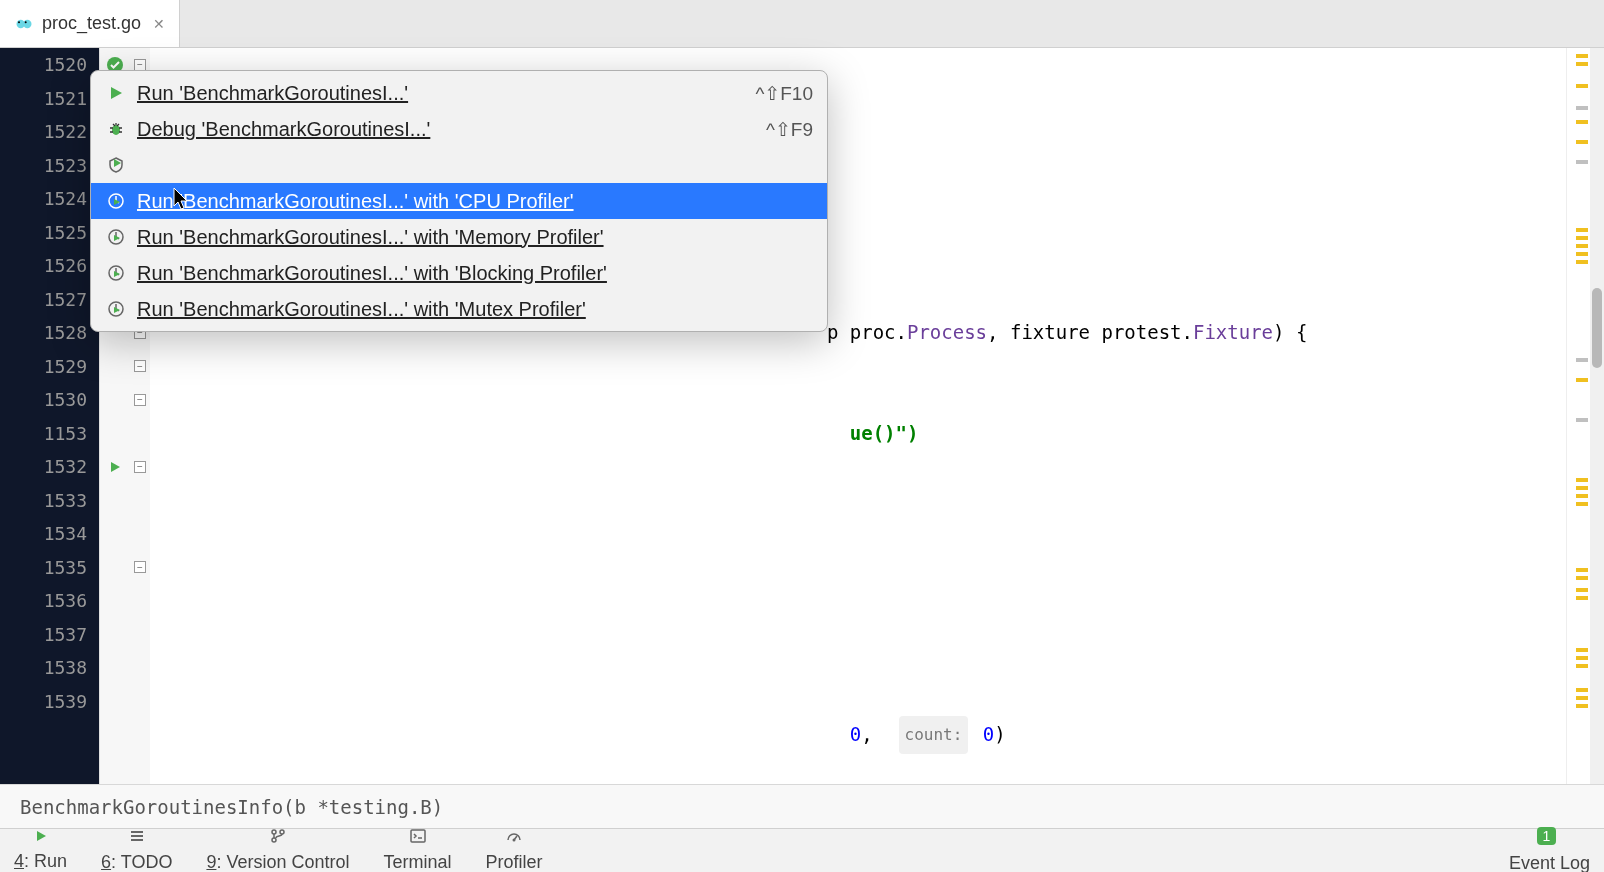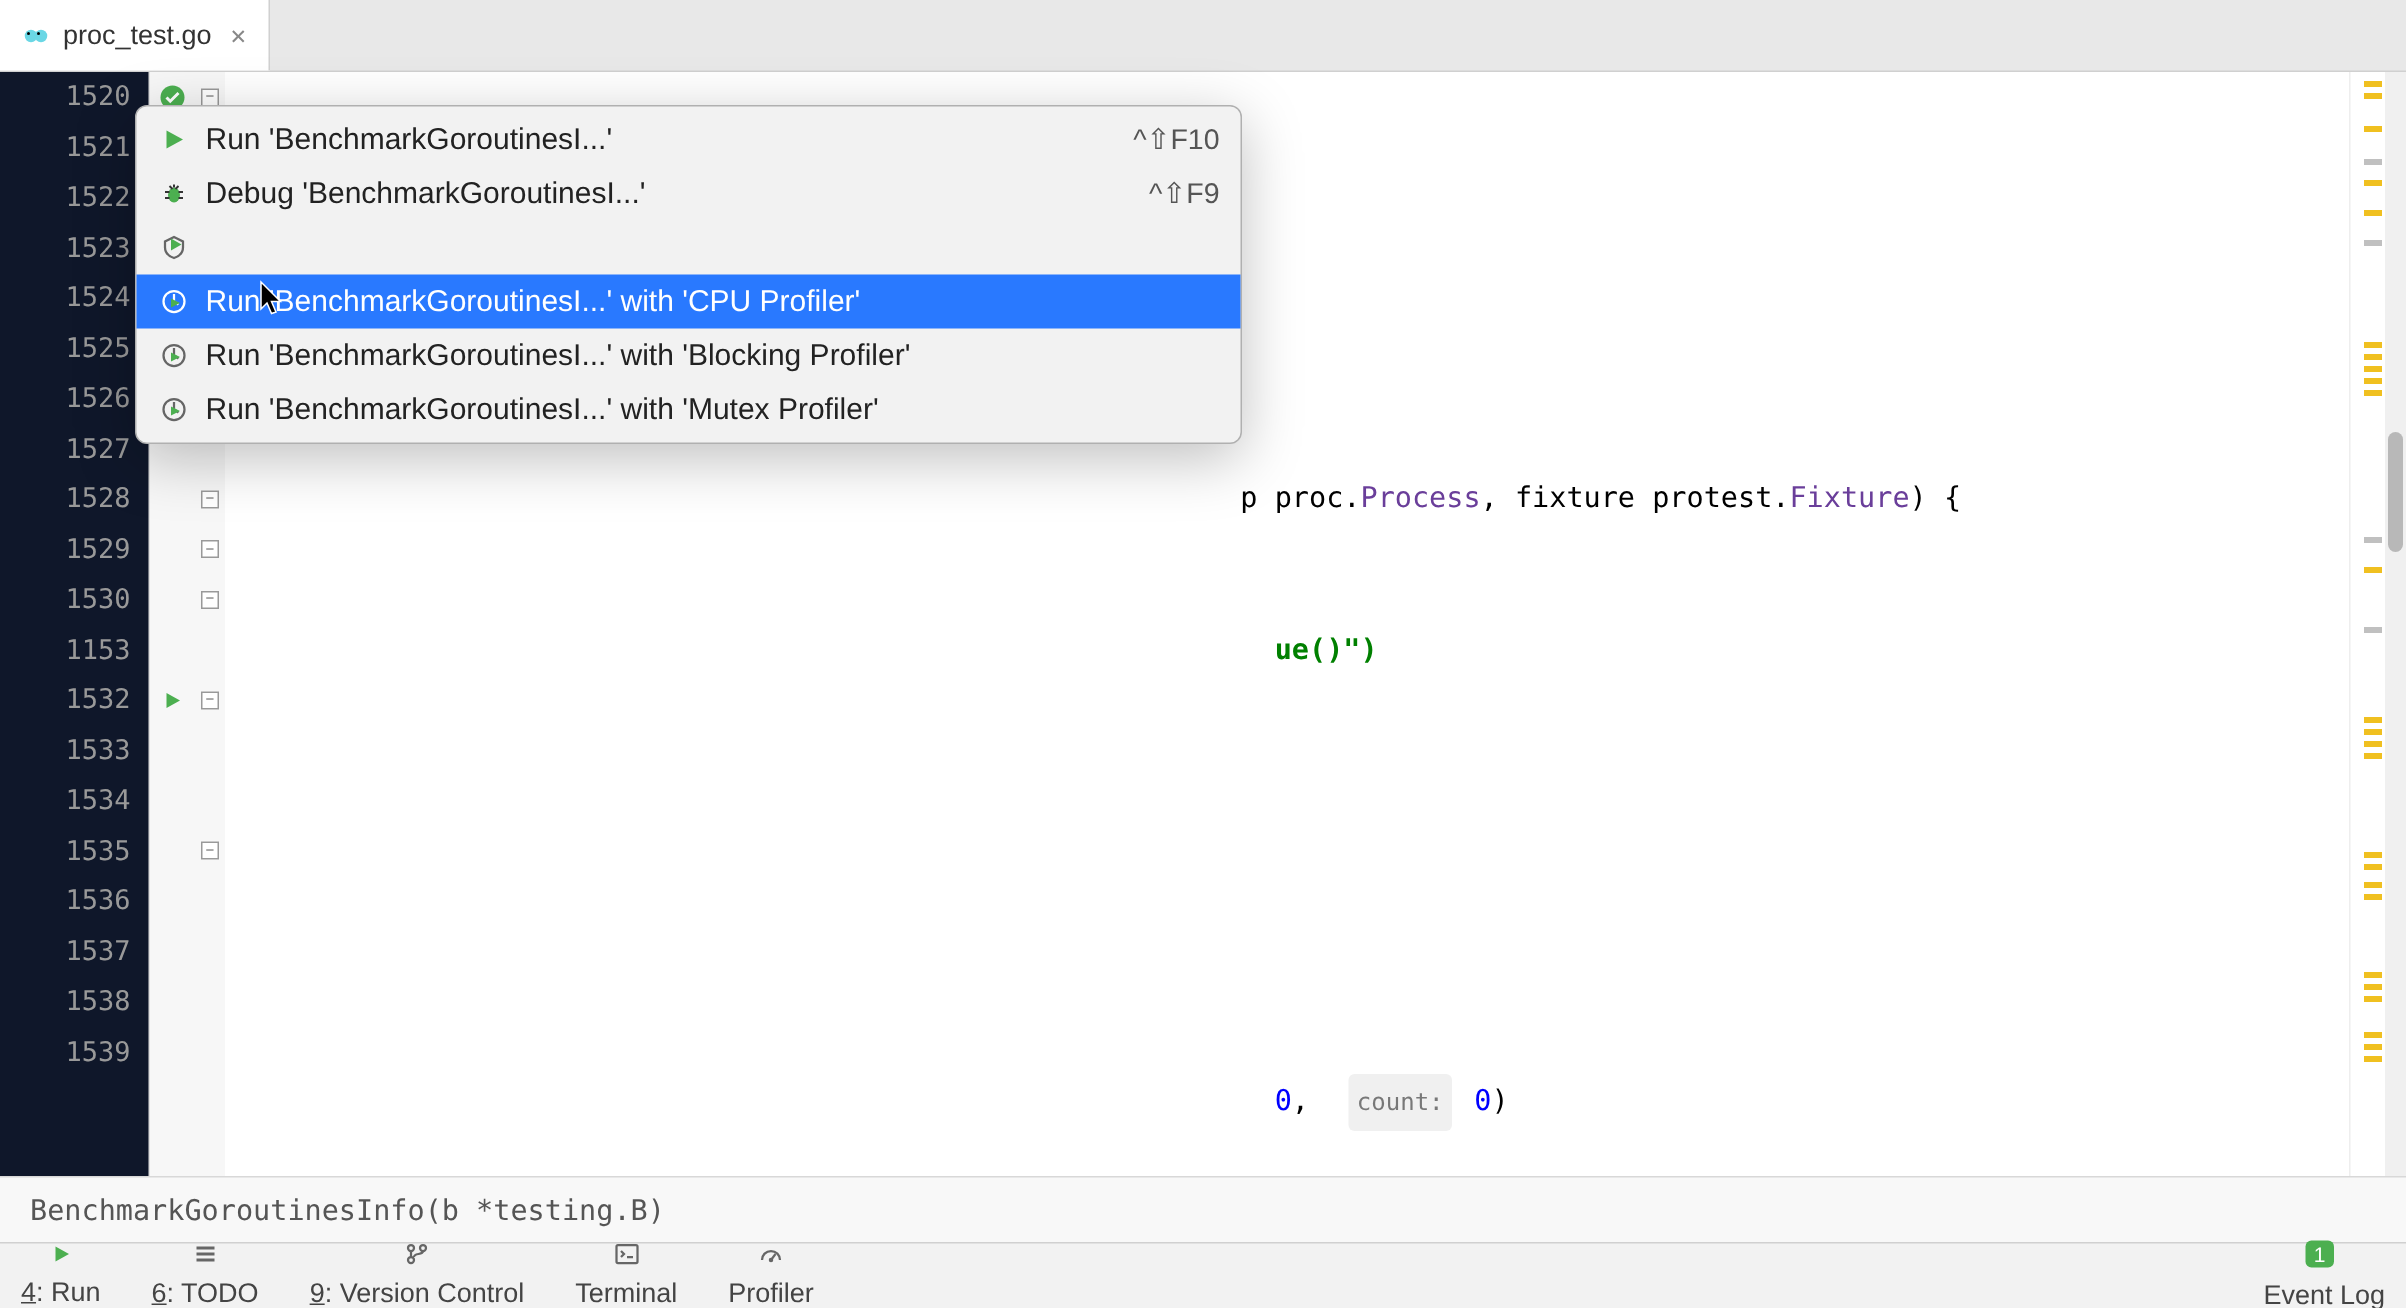--- a/index.html
+++ b/index.html
@@ -136,21 +136,21 @@
       background: #2979ff;
       color: #fff;
     }
     .menu-icon {
       width: 22px;
       height: 22px;
       display: flex;
       align-items: center;
       justify-content: center;
     }
-    .menu-label { flex: 1; }
+    .menu-label { flex: 1; text-decoration: underline; }
     .menu-shortcut { color: #555; font-size: 19px; }
     .menu-item.selected .menu-shortcut { color: #fff; }
     
     .breadcrumb-bar {
       height: 44px;
       background: #f8f8f8;
       border-top: 1px solid #d8d8d8;
       display: flex;
       align-items: center;
       padding: 0 20px;
@@ -493,20 +493,31 @@
       <span class="menu-shortcut"></span>
     </div>
     <div class="menu-item">
       <span class="menu-icon">
         <svg width="18" height="18" viewBox="0 0 18 18">
           <circle cx="9" cy="9" r="7" fill="none" stroke="#666" stroke-width="1.5"></circle>
           <path d="M9 4v5l3 2" stroke="#666" stroke-width="1.5" fill="none"></path>
           <path d="M7 7l6 3-6 3z" fill="#4caf50"></path>
         </svg>
       </span>
+      <span class="menu-label">Run 'BenchmarkGoroutinesI...' with 'Memory Profiler'</span>
+      <span class="menu-shortcut"></span>
+    </div>
+    <div class="menu-item">
+      <span class="menu-icon">
+        <svg width="18" height="18" viewBox="0 0 18 18">
+          <circle cx="9" cy="9" r="7" fill="none" stroke="#666" stroke-width="1.5"></circle>
+          <path d="M9 4v5l3 2" stroke="#666" stroke-width="1.5" fill="none"></path>
+          <path d="M7 7l6 3-6 3z" fill="#4caf50"></path>
+        </svg>
+      </span>
       <span class="menu-label">Run 'BenchmarkGoroutinesI...' with 'Blocking Profiler'</span>
       <span class="menu-shortcut"></span>
     </div>
     <div class="menu-item">
       <span class="menu-icon">
         <svg width="18" height="18" viewBox="0 0 18 18">
           <circle cx="9" cy="9" r="7" fill="none" stroke="#666" stroke-width="1.5"></circle>
           <path d="M9 4v5l3 2" stroke="#666" stroke-width="1.5" fill="none"></path>
           <path d="M7 7l6 3-6 3z" fill="#4caf50"></path>
         </svg>

